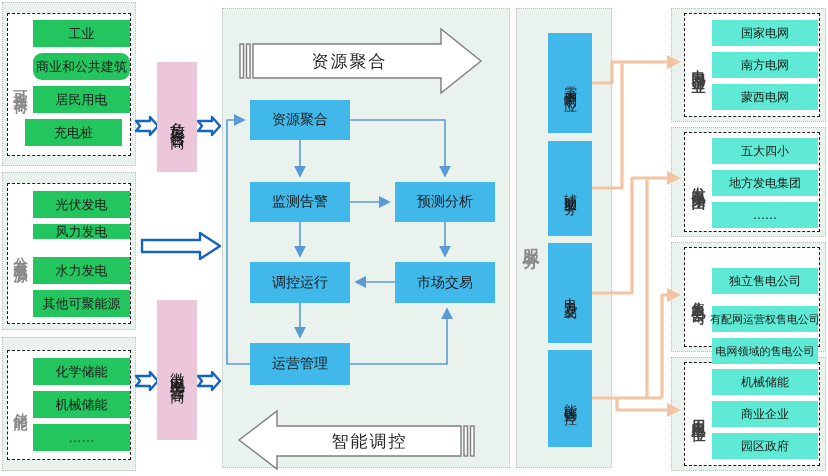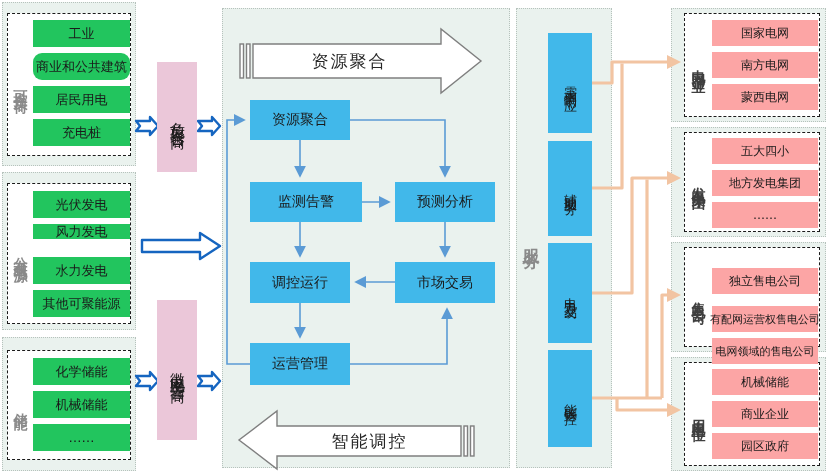--- a/index.html
+++ b/index.html
@@ -3,21 +3,21 @@
 <meta charset="utf-8">
 <style>
   html,body{margin:0;padding:0;background:#fff;}
   body{width:828px;height:476px;position:relative;overflow:hidden;
        font-family:"DejaVu Sans","Liberation Sans",sans-serif;color:#1a1a1a;}
   .panel{position:absolute;box-sizing:border-box;background:#eaf2ee;border:1.5px dotted #b6c2bc;}
   .inner{position:absolute;box-sizing:border-box;background:#fff;border:1.6px dashed #1a1a1a;}
   .item{position:absolute;box-sizing:border-box;display:flex;align-items:center;justify-content:center;
         white-space:nowrap;z-index:3;}
   .g-item{background:#22c55e;font-size:13px;}
-  .p-item{background:#fca5a5;font-size:12px;}
+  .p-item{background:#5eead4;font-size:12px;}
   .p-item.small{font-size:11px;margin-top:21px;}
   .vtxt{writing-mode:vertical-rl;text-orientation:upright;letter-spacing:3px;}
   .v-label{position:absolute;display:flex;align-items:center;justify-content:center;
            color:#8a8a8a;font-size:14px;font-weight:700;z-index:3;}
   .v-label.dark{color:#3f3f3f;}
   .agg{position:absolute;background:#ebc7d9;display:flex;align-items:center;justify-content:center;
        font-size:15px;z-index:3;}
   .flow-node{position:absolute;background:#41b8ea;display:flex;align-items:center;justify-content:center;
              font-size:14px;z-index:3;}
   .svc-box{position:absolute;background:#41b8ea;display:flex;align-items:center;justify-content:center;
@@ -30,21 +30,21 @@
 </style>
 </head>
 <body>
 
 <div class="panel" style="left:2px;top:2px;width:134px;height:164px;"></div>
 <div class="inner" style="left:7px;top:13px;width:124px;height:143px;"></div>
 <div class="v-label vtxt" style="left:10px;top:13px;width:22px;height:143px;">可控负荷</div>
 <div class="item g-item" style="left:33px;top:20px;width:97px;height:27px;">工业</div>
 <div class="item g-item" style="left:33px;top:53px;width:97px;height:27px;border-radius:9px;">商业和公共建筑</div>
 <div class="item g-item" style="left:33px;top:86px;width:97px;height:27px;">居民用电</div>
-<div class="item g-item" style="left:33px;top:119px;width:97px;height:27px;">充电桩</div>
+<div class="item g-item" style="left:25px;top:119px;width:97px;height:27px;">充电桩</div>
 
 <div class="panel" style="left:2px;top:172px;width:134px;height:158px;"></div>
 <div class="inner" style="left:7px;top:183px;width:124px;height:141px;"></div>
 <div class="v-label vtxt" style="left:10px;top:183px;width:22px;height:141px;">分布式电源</div>
 <div class="item g-item" style="left:33px;top:191px;width:97px;height:27px;">光伏发电</div>
 <div class="item g-item" style="left:33px;top:224px;width:97px;height:15px;">风力发电</div>
 <div class="item g-item" style="left:33px;top:257px;width:97px;height:27px;">水力发电</div>
 <div class="item g-item" style="left:33px;top:290px;width:97px;height:27px;">其他可聚能源</div>
 
 <div class="panel" style="left:2px;top:337px;width:134px;height:134px;"></div>
@@ -147,17 +147,17 @@
     <polygon points="667,171 681,178 667,185"></polygon>
     <polygon points="667,288 681,295 667,302"></polygon>
     <polygon points="667,403 681,410 667,417"></polygon>
   </g>
 </svg>
 
 <div class="banner-text" style="left:262px;top:44px;width:175px;height:34px;">资源聚合</div>
 <div class="banner-text" style="left:282px;top:426px;width:175px;height:30px;">智能调控</div>
 
 <div class="flow-node" style="left:250px;top:100px;width:100px;height:40px;">资源聚合</div>
-<div class="flow-node" style="left:250px;top:182px;width:112px;height:40px;">监测告警</div>
+<div class="flow-node" style="left:250px;top:182px;width:100px;height:40px;">监测告警</div>
 <div class="flow-node" style="left:395px;top:182px;width:100px;height:40px;">预测分析</div>
 <div class="flow-node" style="left:250px;top:262px;width:100px;height:41px;">调控运行</div>
 <div class="flow-node" style="left:395px;top:262px;width:100px;height:41px;">市场交易</div>
 <div class="flow-node" style="left:250px;top:343px;width:100px;height:42px;">运营管理</div>
 
 </body></html>

